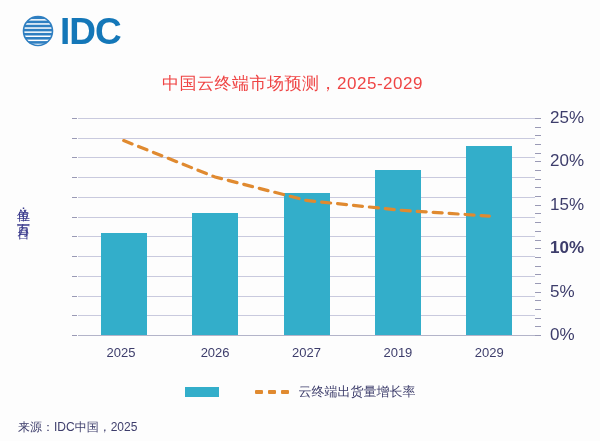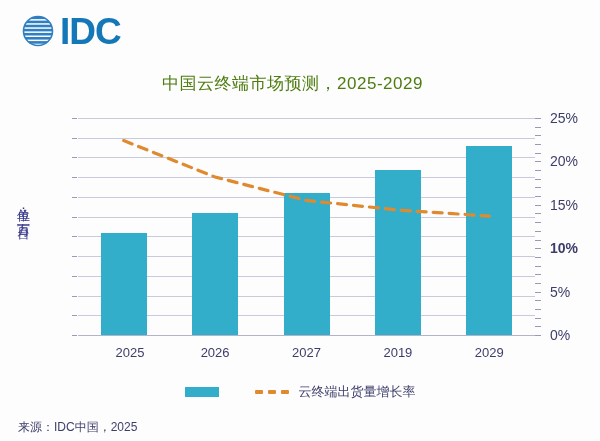--- a/index.html
+++ b/index.html
@@ -37,21 +37,21 @@
   }
 
   
   #chart-title {
     position: absolute;
     left: 0;
     top: 72px;
     width: 585px;
     text-align: center;
     font-size: 17px;
-    color: #4d7c0f;
+    color: #ef4444;
     letter-spacing: 0.5px;
     font-family: "Liberation Sans", "DejaVu Sans", sans-serif;
   }
 
   
   #chart-area {
     position: absolute;
     left: 0;
     top: 0;
     width: 600px;
@@ -83,21 +83,21 @@
     height: 1px;
     background: #9a9ab5;
   }
 
   
   .ylabel-right {
     position: absolute;
     left: 472px;
     width: 46px;
     text-align: left;
-    font-size: 14px;
+    font-size: 17px;
     color: #3d3d6b;
     transform: translateY(-50%);
   }
   .ytick-right {
     position: absolute;
     left: 457px;
     width: 6px;
     height: 1px;
     background: #9a9ab5;
   }
@@ -301,21 +301,21 @@
         <div class="bar" style="left: 296.9px; width: 46px; height: 164.723px; background: rgb(51, 174, 202);"></div>
         <div class="bar" style="left: 388.3px; width: 46px; height: 189.382px; background: rgb(51, 174, 202);"></div>
       </div>
 
     <svg id="line-svg">
       <polyline id="growth-line" fill="none" stroke="#e08a30" stroke-width="3.2" stroke-dasharray="9 7" stroke-linecap="round" points="45.7,22.568000000000012 137.10000000000002,59.024 228.5,82.46000000000001 319.90000000000003,92.00799999999998 411.3,98.08400000000002"></polyline>
     </svg>
   </div>
 
   <div id="xlabels-layer">
-      <div class="xlabel" style="left: 130px; text-align: center;">2025</div>
+      <div class="xlabel" style="left: 121px; text-align: center;">2025</div>
       <div class="xlabel" style="left: 215.1px;">2026</div>
       <div class="xlabel" style="left: 306.5px;">2027</div>
       <div class="xlabel" style="left: 397.9px;">2019</div>
       <div class="xlabel" style="left: 489.3px;">2029</div>
     </div>
 </div>
 
 <div id="legend">
   <div class="legend-item">
     <span class="swatch-bar"></span>

